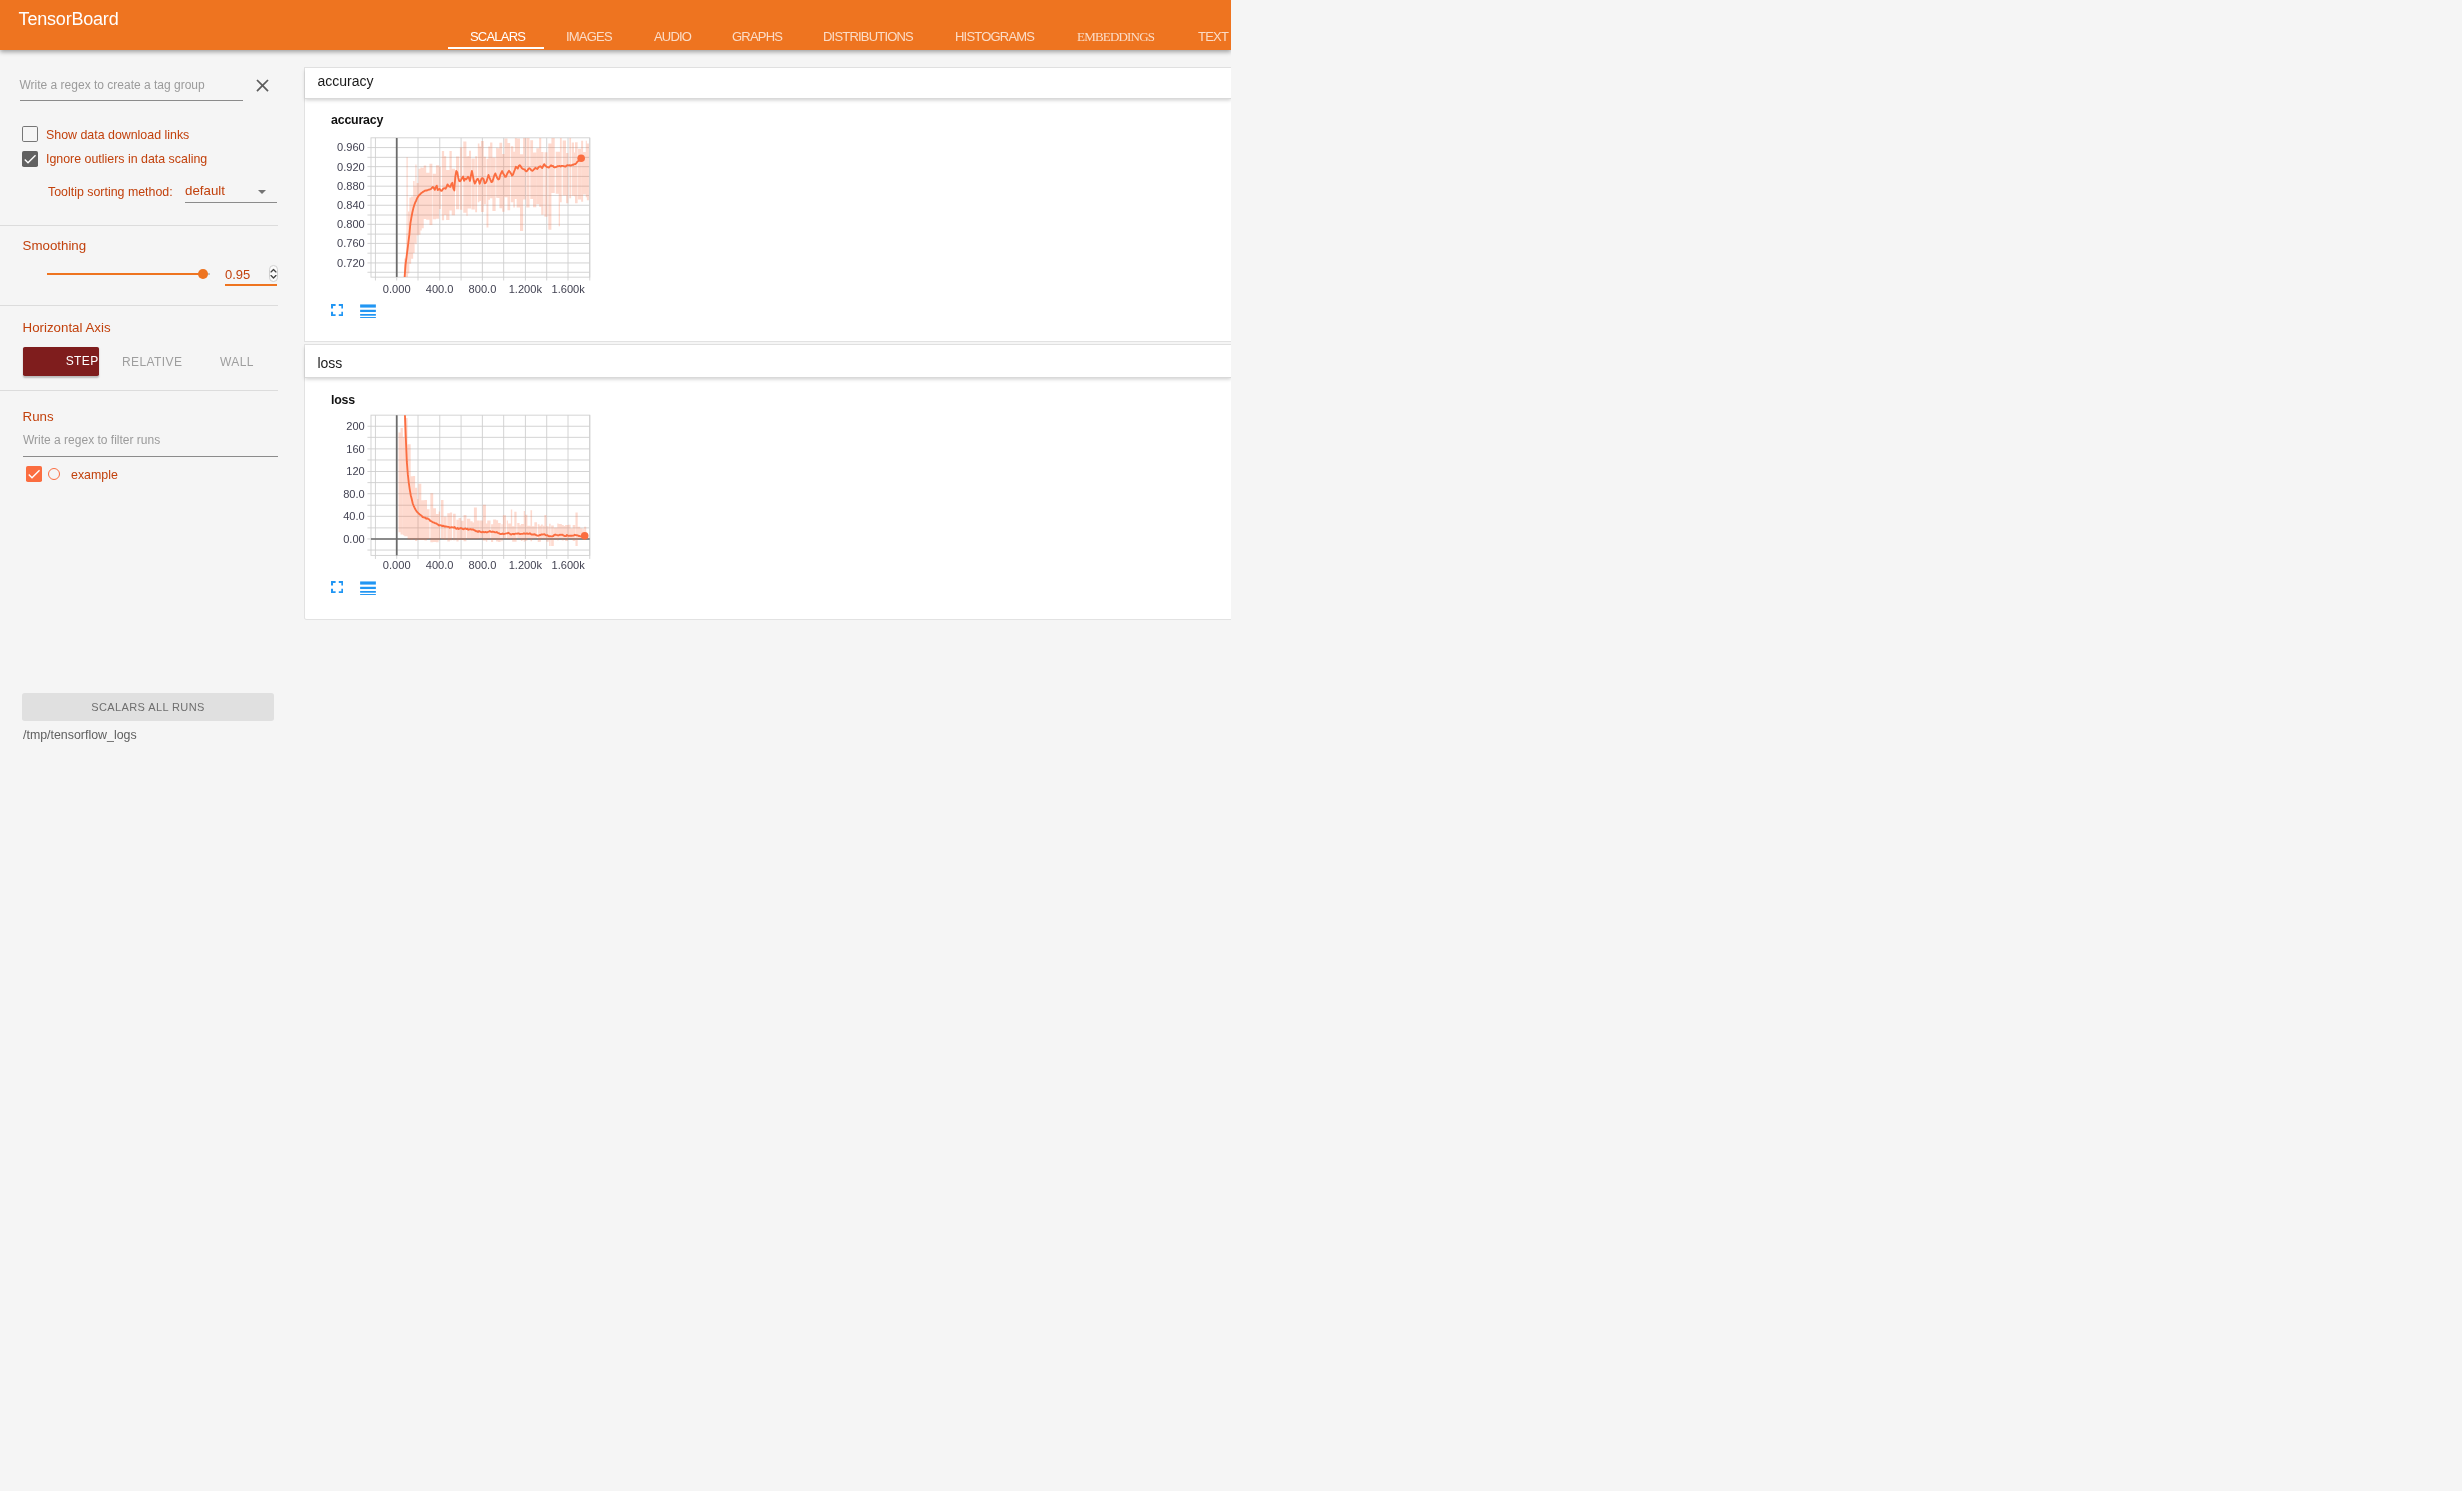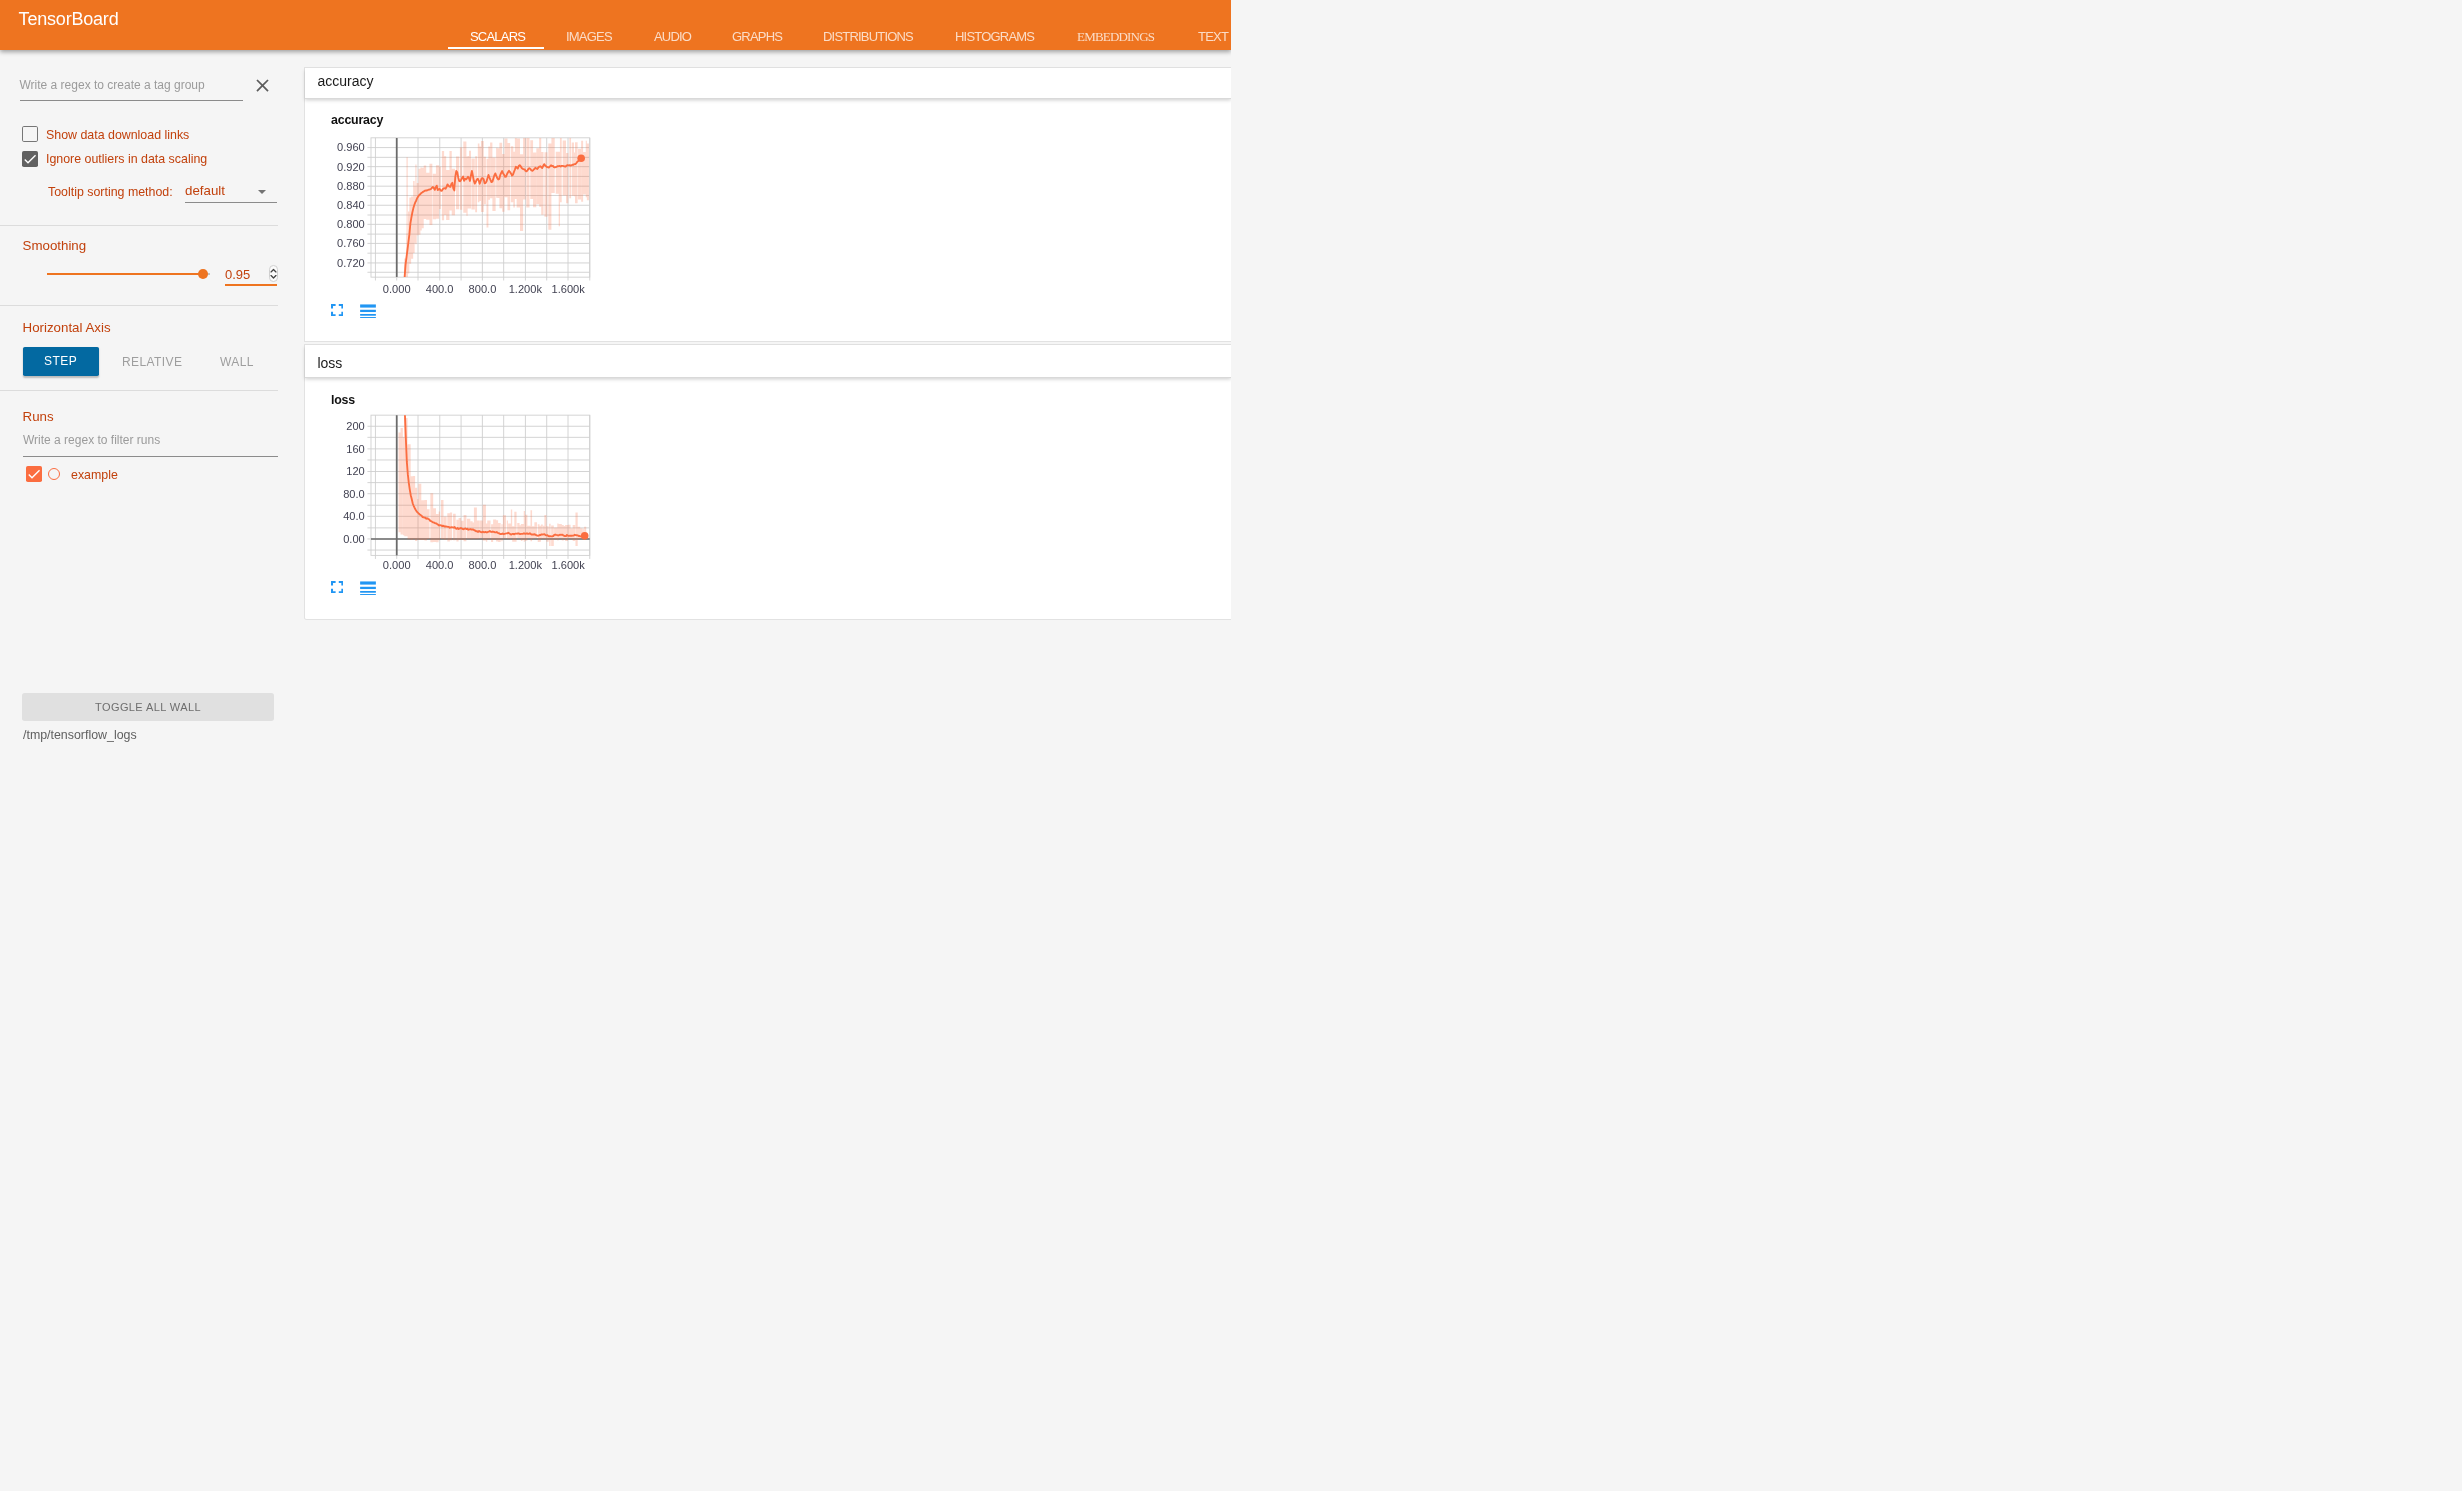--- a/index.html
+++ b/index.html
@@ -71,38 +71,38 @@
 <div style="position:absolute;left:225px;top:284px;width:52px;height:1.8px;background:#ee7420;"></div>
 <div style="position:absolute;left:269px;top:265px;width:9px;height:17px;border:0.9px solid #cfcfcf;border-radius:4.4px;background:#fbfbfb;"></div>
 <svg style="position:absolute;left:270px;top:268px" width="7" height="11.5" viewBox="0 0 8 13">
 <path d="M1.2 4.4 L4 1.6 L6.8 4.4" fill="none" stroke="#444" stroke-width="1.5" stroke-linecap="round" stroke-linejoin="round"></path>
 <path d="M1.2 8.6 L4 11.4 L6.8 8.6" fill="none" stroke="#444" stroke-width="1.5" stroke-linecap="round" stroke-linejoin="round"></path>
     </svg>
 
 <div class="divider" style="top:305px;"></div>
 
 <div class="sb" style="left:22.6px;top:320px;font-size:13.3px;">Horizontal Axis</div>
-<div style="position:absolute;left:22.6px;top:347px;width:76px;height:29px;background:#0369a1;border-radius:1.8px;box-shadow:0 1.8px 1.8px rgba(0,0,0,0.24);color:#fff;font-size:12px;letter-spacing:0.4px;text-align:center;line-height:29px;">STEP</div>
+<div style="position:absolute;left:22.6px;top:347px;width:76px;height:29px;background:#7f1d1d;border-radius:1.8px;box-shadow:0 1.8px 1.8px rgba(0,0,0,0.24);color:#fff;font-size:12px;letter-spacing:0.4px;text-align:right;line-height:29px;">STEP</div>
 <div class="sb" style="left:122px;top:355px;font-size:12px;letter-spacing:0.4px;color:#9e9e9e;">RELATIVE</div>
 <div class="sb" style="left:220px;top:355px;font-size:12px;letter-spacing:0.4px;color:#9e9e9e;">WALL</div>
 
 <div class="divider" style="top:390px;"></div>
 
 <div class="sb" style="left:22.6px;top:409px;font-size:13.3px;">Runs</div>
 <div class="sb" style="left:23px;top:433px;width:255px;font-size:12px;color:#9b9b9b;">Write a regex to filter runs</div>
 <div class="divider" style="left:23px;top:456px;width:255px;background:#8b8b8b;"></div>
 <div class="cb or" style="left:26px;top:466px;">
       <svg width="16" height="16" viewBox="0 0 24 24" style="position:absolute;left:0;top:0">
         <path fill="#fff" d="M9 16.17L4.83 12l-1.42 1.41L9 19 21 7l-1.41-1.41z"></path>
       </svg>
     </div>
 <div style="position:absolute;left:48px;top:468px;width:12.4px;height:12.4px;border-radius:50%;border:1.8px solid #fb6d40;"></div>
 <div class="sb" style="left:71px;top:468px;font-size:12.4px;">example</div>
 
-<div style="position:absolute;left:22px;top:693px;width:252px;height:28px;background:#e0e0e0;border-radius:2.7px;color:#6e6e6e;font-size:11px;letter-spacing:0.4px;text-align:center;line-height:28px;">TOGGLE ALL WALL</div>
+<div style="position:absolute;left:22px;top:693px;width:252px;height:28px;background:#e0e0e0;border-radius:2.7px;color:#6e6e6e;font-size:11px;letter-spacing:0.4px;text-align:center;line-height:28px;">SCALARS ALL RUNS</div>
 <div class="sb" style="left:23px;top:728px;font-size:12.4px;color:#5f5f5f;">/tmp/tensorflow_logs</div>
 
 <div class="sect" style="top:67px;height:275px;">
   <div class="sect-hdr" style="height:31px;"></div>
   <div class="sect-title" style="top:5.3px;">accuracy</div>
 </div>
 <div class="chart-title" style="left:331px;top:113px;">accuracy</div>
 <svg style="position:absolute;left:0;top:0;z-index:5" width="1231" height="746" viewBox="0 0 1387 840">
 <rect x="418.0" y="155.0" width="246.5" height="157.0" fill="none" stroke="#cfcfcf" stroke-width="1"></rect>
 <line x1="414.0" x2="664.5" y1="166.0" y2="166.0" stroke="#cfcfcf" stroke-width="1"></line>

